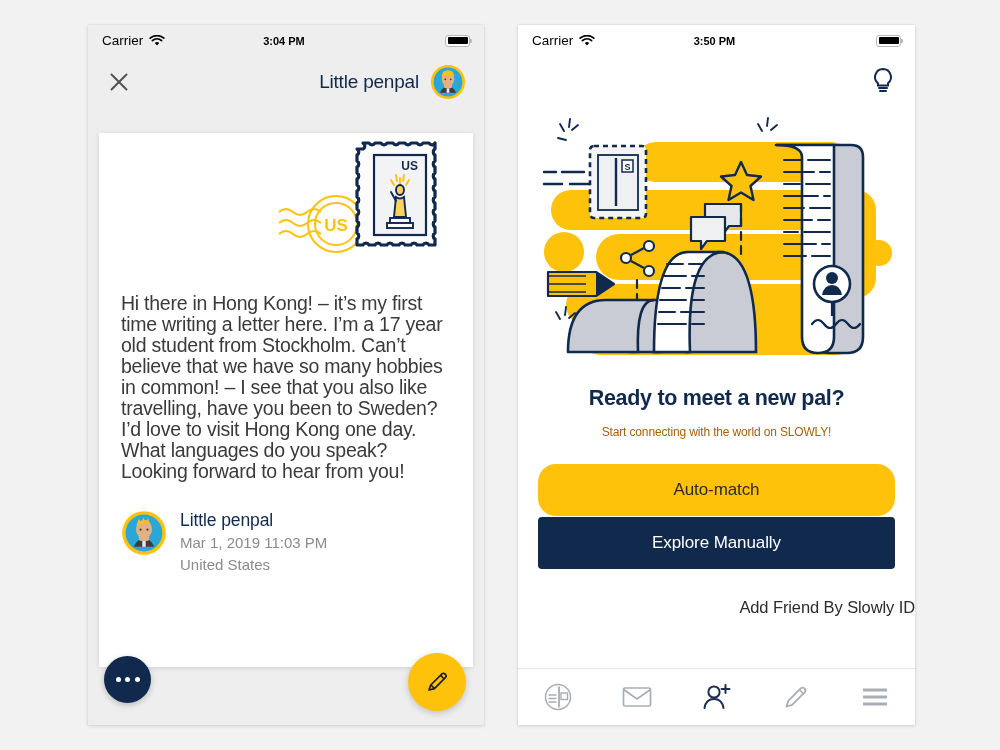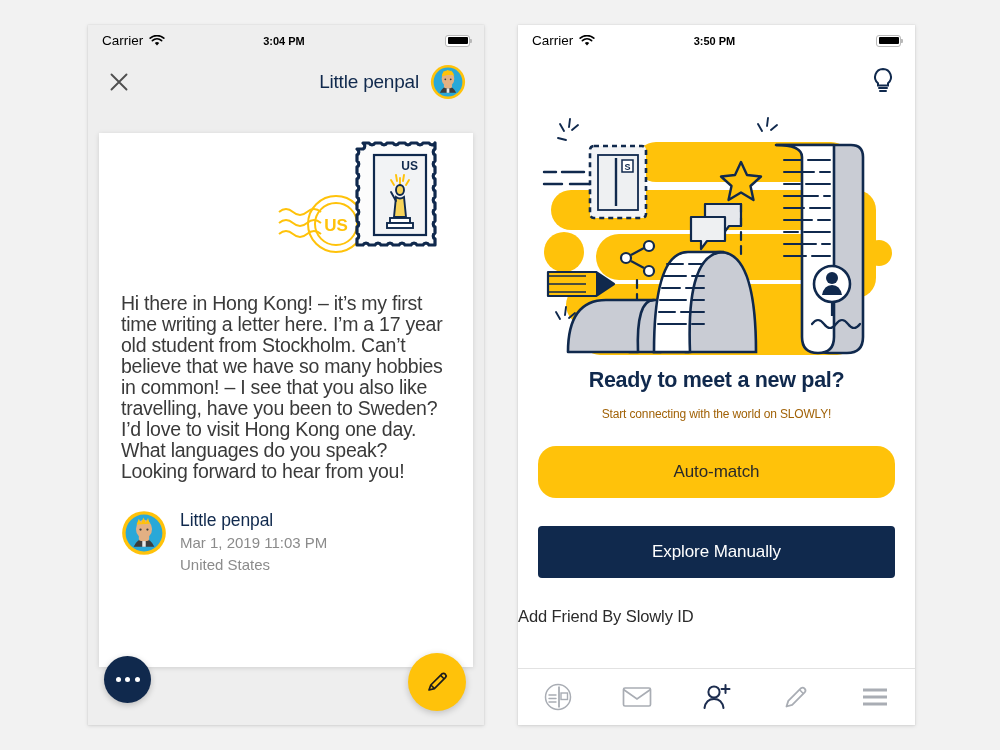--- a/index.html
+++ b/index.html
@@ -94,35 +94,35 @@
     right: 18px; bottom: 14px; width: 58px; height: 58px;
     background: #FFC20A; box-shadow: 0 2px 7px rgba(0,0,0,0.2);
   }
 
   
   #nav-right { height: 50px; display: flex; align-items: center; justify-content: flex-end; padding: 0 20px; }
   .bulb { width: 24px; height: 28px; cursor: pointer; }
   .hero { display:block; margin: 6px auto 0 auto; }
   .cta-title {
     text-align: center; font-size: 21.5px; font-weight: 700;
-    color: #10294d; letter-spacing: -0.3px; margin-top: 6px;
+    color: #10294d; letter-spacing: -0.3px; margin-top: 24px;
   }
   .cta-sub {
     text-align: center; font-size: 12px; color: #a16207;
     margin-top: 14px; letter-spacing: -0.15px;
   }
   .btn {
     display: flex; align-items: center; justify-content: center;
     height: 52px; margin: 0 20px; border-radius: 4px;
     font-size: 17px; cursor: pointer; letter-spacing: -0.1px;
   }
   #btn-auto { background: #FFC20A; color: #2a2a2a; margin-top: 25px; border-radius: 18px; }
-  #btn-explore { background: #10294d; color: #ffffff; margin-top: 28px; }
+  #btn-explore { background: #10294d; color: #ffffff; margin-top: 1px; }
   .link-row {
-    text-align: left; font-size: 16.5px; color: #2b2b2b;
+    text-align: right; font-size: 16.5px; color: #2b2b2b;
     margin-top: 29px; cursor: pointer; letter-spacing: -0.1px;
   }
   .tabbar {
     position: absolute; left: 0; bottom: 0; width: 100%; height: 56px;
     border-top: 1px solid #e2e2e2; background: #fff;
     display: flex; align-items: center;
   }
   .tab { flex: 1; display: flex; align-items: center; justify-content: center; cursor: pointer; height: 100%; }
 </style>
 </head>

